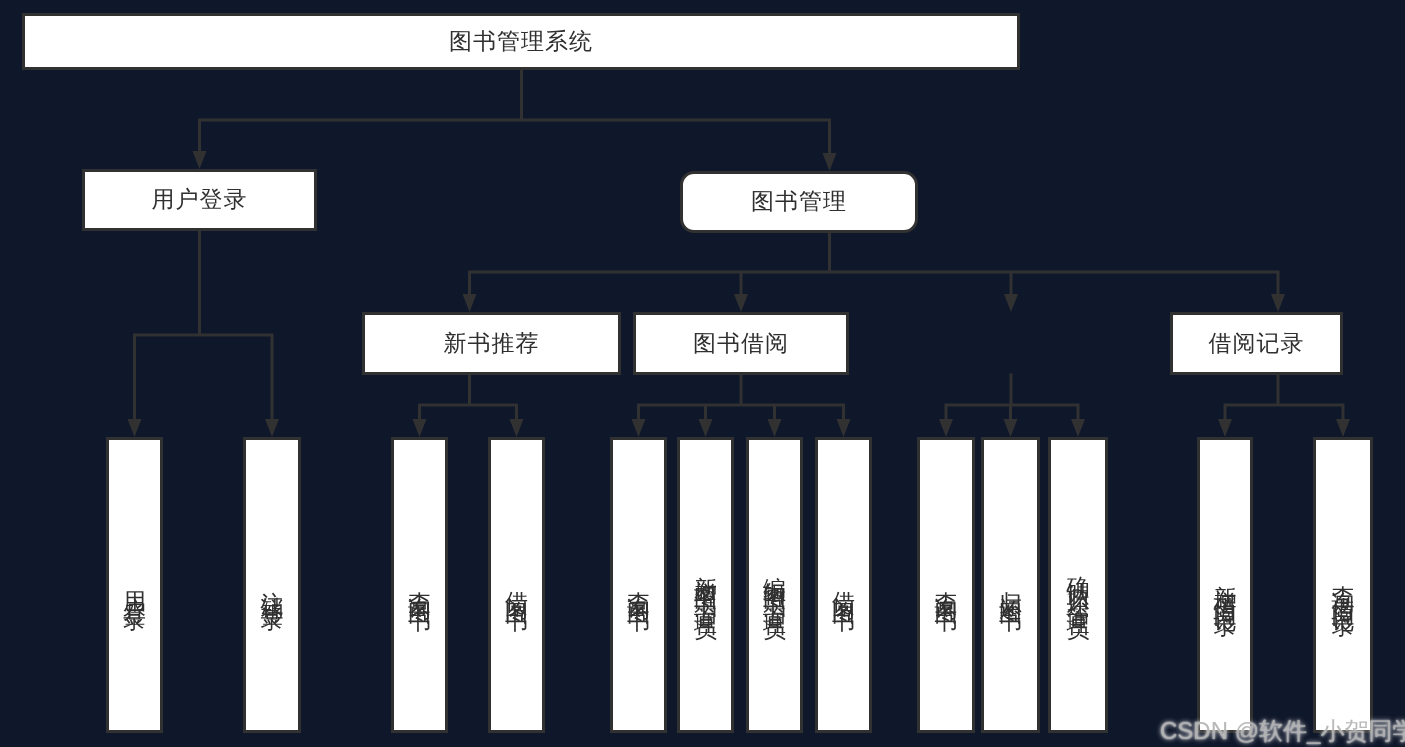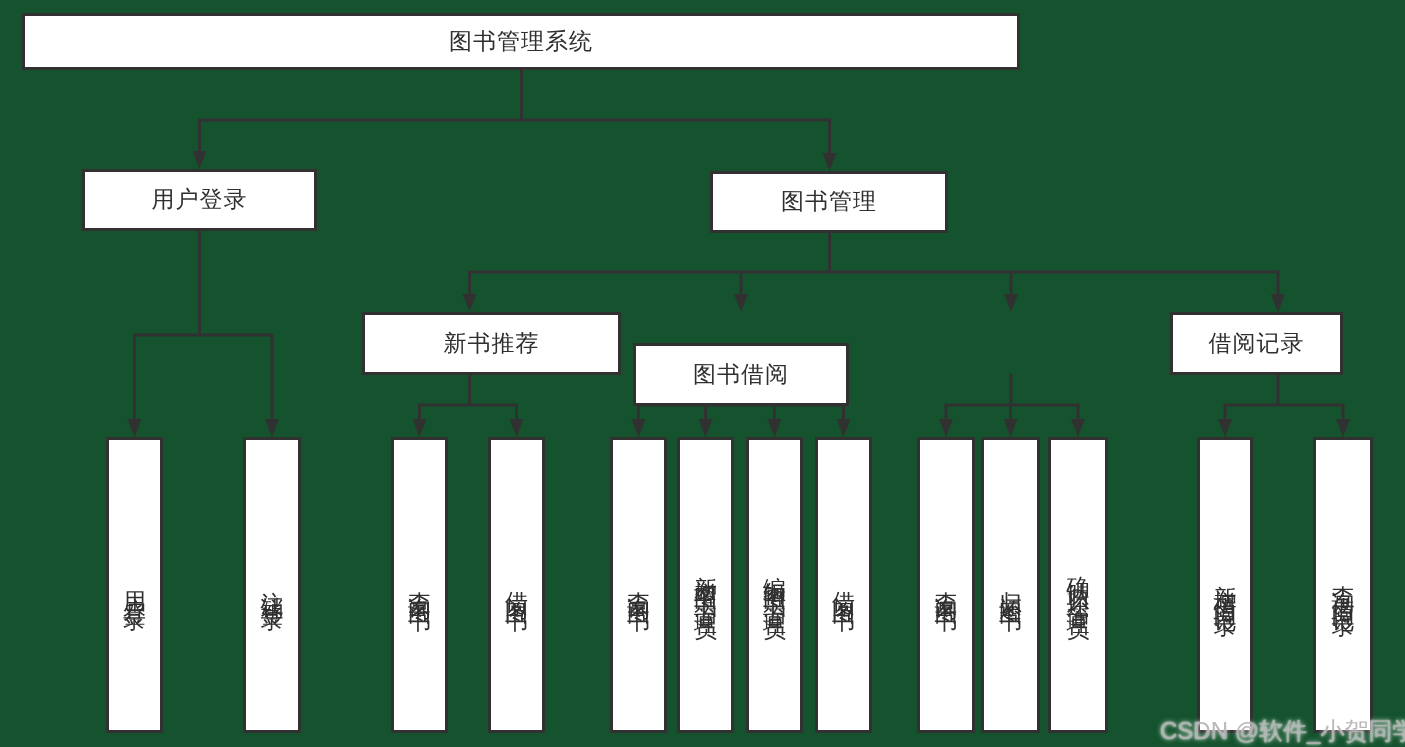--- a/index.html
+++ b/index.html
@@ -4,21 +4,21 @@
 <style>
   html, body {
     margin: 0;
     padding: 0;
     background: #ffffff;
   }
   #canvas {
     position: relative;
     width: 1405px;
     height: 747px;
-    background: #14532d;
+    background: #0f172a;
     font-family: "Liberation Sans", sans-serif;
     overflow: hidden;
   }
   #connectors {
     position: absolute;
     left: 0;
     top: 0;
     z-index: 1;
   }
   .node {
@@ -108,28 +108,28 @@
     "></path>
   </svg>
 
   <div class="node" style="left:22px; top:13px; width:998px; height:57px;">
     <span class="label">图书管理系统</span>
   </div>
 
   <div class="node" style="left:82px; top:169px; width:235px; height:62px;">
     <span class="label">用户登录</span>
   </div>
-  <div class="node" style="left:710px; top:171px; width:238px; height:62px;">
+  <div class="node" style="left:680px; top:171px; width:238px; height:62px;border-radius:14px;">
     <span class="label">图书管理</span>
   </div>
 
   <div class="node" style="left:362px; top:312px; width:259px; height:63px;">
     <span class="label">新书推荐</span>
   </div>
-  <div class="node" style="left:633px; top:312px; width:216px; height:63px;margin-top:31px;">
+  <div class="node" style="left:633px; top:312px; width:216px; height:63px;">
     <span class="label">图书借阅</span>
   </div>
   <div class="node" style="left:1170px; top:312px; width:173px; height:63px;">
     <span class="label">借阅记录</span>
   </div>
 
   <div class="node v" style="left:106px; top:437px; width:57px; height:296px;">
     <span class="label">用户登录</span>
   </div>
   <div class="node v" style="left:243px; top:437px; width:58px; height:296px;">

